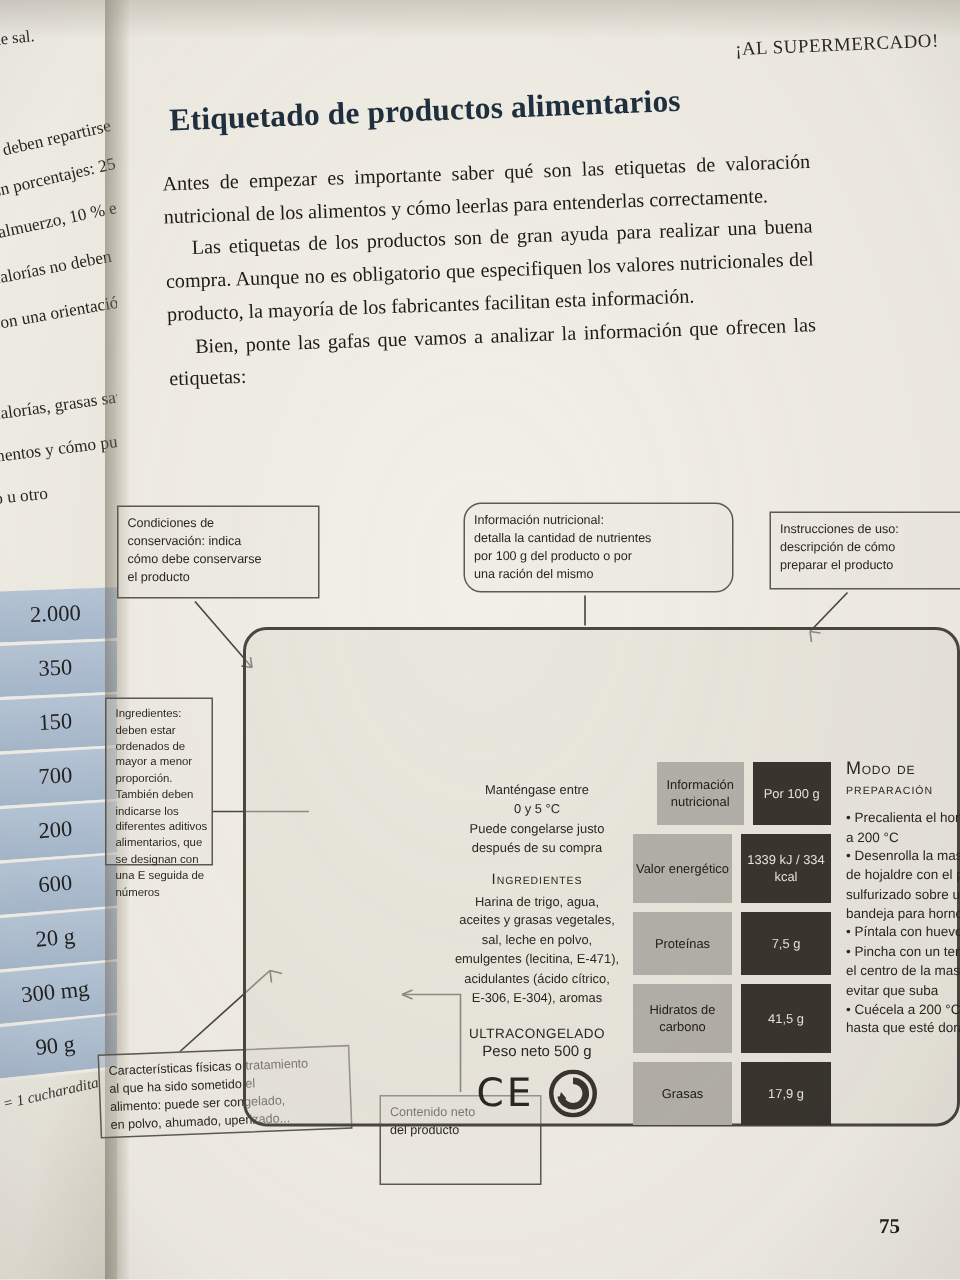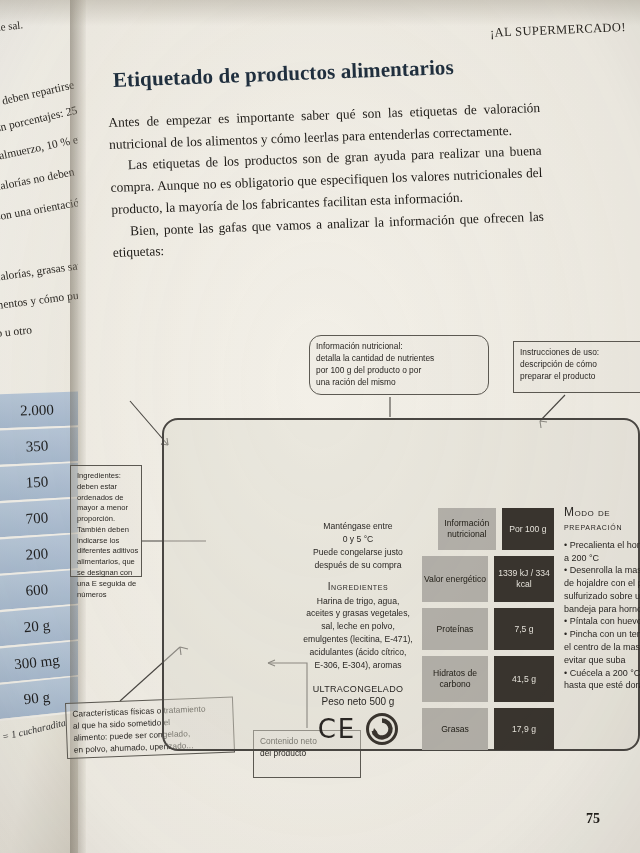--- a/index.html
+++ b/index.html
@@ -82,21 +82,21 @@
     padding:5px 6px;
     box-sizing:border-box;
   }
   .callout div{white-space:nowrap;}
 
   #co-conserv{left:18px;  top:12px;  width:135px;height:62px;}
   #co-nutri  {left:249px; top:10px;  width:180px;height:60px;border-radius:12px;}
   #co-instr  {left:453px; top:16px;  width:140px;height:52px; width:135px;}
   #co-ingred {left:10px;  top:140px; width:72px; height:112px; font-size:7.6px;}
   #co-carac  {left:5px;   top:378px; width:168px;height:56px; transform:rotate(-2.2deg);transform-origin:left top;}
-  #co-contenido{left:193px;top:405px;width:108px;height:48px;}
+  #co-contenido{left:193px;top:405px;width:108px;height:60px;}
 
   
   #label-panel{
     position:absolute;left:102px;top:93px;width:478px;height:333px;
     border:2px solid #4a4743;border-radius:16px;
     background:rgba(225,221,211,.45);
     box-sizing:border-box;
   }
   .panel-col{position:absolute;box-sizing:border-box;}
 
@@ -240,20 +240,26 @@
         <path d="M82,216 L146,216"></path>
 
         <path d="M60,376 L120,322"></path>
         <path d="M120,322 l1,8 M120,322 l8,2"></path>
 
         <path d="M247,403 L247,338 L208,338"></path>
         <path d="M208,338 l7,-3 M208,338 l7,3"></path>
       </g>
     </svg>
 
+    <div class="callout" id="co-conserv">
+      <div>Condiciones de</div>
+      <div>conservación: indica</div>
+      <div>cómo debe conservarse</div>
+      <div>el producto</div>
+    </div>
 
     <div class="callout" id="co-nutri">
       <div>Información nutricional:</div>
       <div>detalla la cantidad de nutrientes</div>
       <div>por 100 g del producto o por</div>
       <div>una ración del mismo</div>
     </div>
 
     <div class="callout" id="co-instr">
       <div>Instrucciones de uso:</div>

